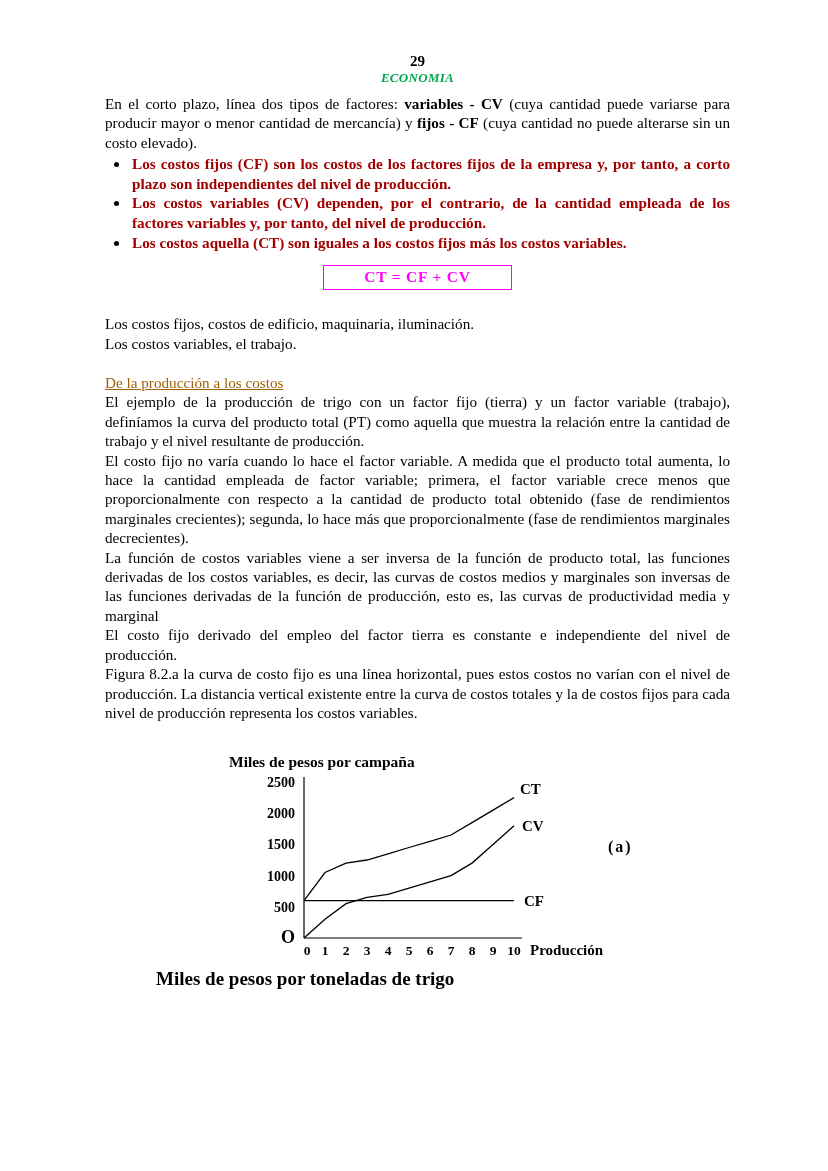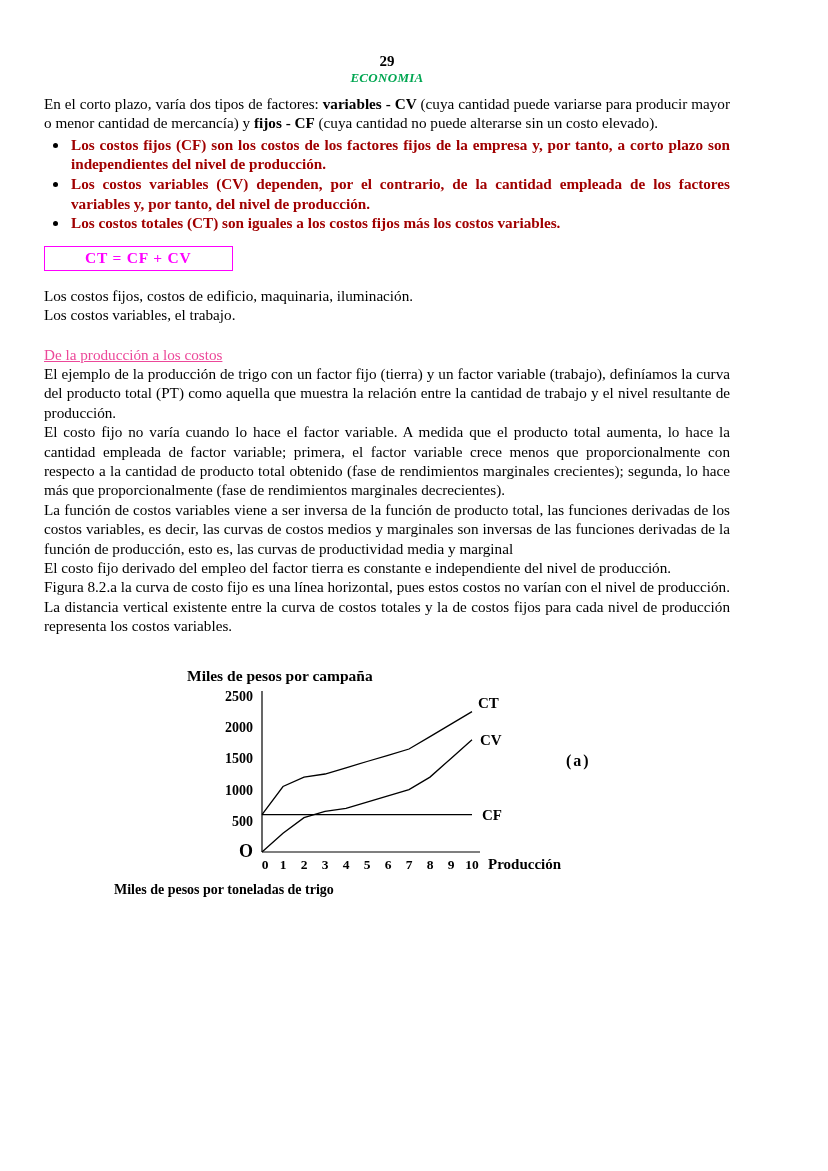--- a/index.html
+++ b/index.html
@@ -1,87 +1,87 @@
 <!DOCTYPE html>
 <html><head>
 <meta charset="utf-8">
 <style>
   html,body { margin:0; padding:0; background:#ffffff; }
   .page {
     position:relative;
     width:828px; height:1171px;
     background:#ffffff;
     box-sizing:border-box;
-    padding:52px 98px 0 44px;
+    padding:52px 98px 0 105px;
     font-family:"Liberation Serif", serif;
     color:#000;
     overflow:hidden;
   }
   .page-number { text-align:center; font-weight:bold; font-size:15px; line-height:18px; }
   .course-title { text-align:center; font-weight:bold; font-size:13px; line-height:16px; color:#00A651; letter-spacing:.3px; margin-bottom:8px;font-style:italic; }
 
   p.body {
     margin:0; font-size:15.2px; line-height:19.4px; text-align:justify;
   }
   b { font-weight:bold; }
 
   ul.bullets { margin:2px 0 6px 0; padding-left:25px; }
   ul.bullets li {
     color:#A00000; font-weight:bold; font-size:15.2px; line-height:19.6px;
     text-align:justify; padding-left:2px;
   }
   ul.bullets li::marker { color:#000; }
 
-  .formula-wrap { text-align:left; margin:13px 0 15px 0; }
+  .formula-wrap { text-align:center; margin:13px 0 24px 0; }
   .formula-box {
     display:inline-block; border:1.5px solid #FF00FF;
     padding:2px 40px 3px 40px;
     color:#FF00FF; font-weight:bold; font-size:15.5px; letter-spacing:.8px;
   }
 
   .section-heading {
     margin:20px 0 0 0; font-size:15.2px; line-height:19.4px;
-    color:#ec4899; text-decoration:underline;
+    color:#a16207; text-decoration:underline;
   }
 
   .figure {
     position:relative;
-    margin:30px 0 0 70px;
+    margin:30px 0 0 51px;
     width:620px;
   }
   .chart-title { margin-left:73px; font-weight:bold; font-size:15.5px; line-height:20px; }
   #chart-svg { display:block; margin-left:90px; }
   .panel-label {
     position:absolute; left:452px; top:86px;
     font-weight:bold; font-size:16px; letter-spacing:2px;
   }
-  .chart-footer { font-weight:bold; font-size:14px; margin-top:0px; }
+  .chart-footer { font-weight:bold; font-size:19px; margin-top:0px; }
 
   
   .axis  { stroke:#000; stroke-width:1.2; }
   .curve { fill:none; stroke:#000; stroke-width:1.3; }
   .ytick { font:bold 14px "Liberation Serif", serif; }
   .xtick { font:bold 13.5px "Liberation Serif", serif; }
   .origin { font:bold 18px "Liberation Serif", serif; }
   .axlabel, .serieslabel { font:bold 15px "Liberation Serif", serif; }
 </style>
 </head>
 <body>
 
 <div class="page">
 
   <div class="page-number">29</div>
   <div class="course-title">ECONOMIA</div>
 
-  <p class="body"><span>En el corto plazo, varía dos tipos de factores: </span><b>variables - CV</b><span> (cuya cantidad puede variarse para producir mayor o menor cantidad de mercancía) y </span><b>fijos - CF</b><span> (cuya cantidad no puede alterarse sin un costo elevado).</span></p>
+  <p class="body"><span>En el corto plazo, línea dos tipos de factores: </span><b>variables - CV</b><span> (cuya cantidad puede variarse para producir mayor o menor cantidad de mercancía) y </span><b>fijos - CF</b><span> (cuya cantidad no puede alterarse sin un costo elevado).</span></p>
 
   <ul class="bullets">
     <li><span>Los costos fijos (CF) son los costos de los factores fijos de la empresa y, por tanto, a corto plazo son independientes del nivel de producción.</span></li>
     <li><span>Los costos variables (CV) dependen, por el contrario, de la cantidad empleada de los factores variables y, por tanto, del nivel de producción.</span></li>
-    <li><span>Los costos totales (CT) son iguales a los costos fijos más los costos variables.</span></li>
+    <li><span>Los costos aquella (CT) son iguales a los costos fijos más los costos variables.</span></li>
   </ul>
 
   <div class="formula-wrap">
     <div class="formula-box">
       <span>CT = CF + CV</span>
     </div>
   </div>
 
   <p class="body">Los costos fijos, costos de edificio, maquinaria, iluminación.</p>
   <p class="body">Los costos variables, el trabajo.</p>

